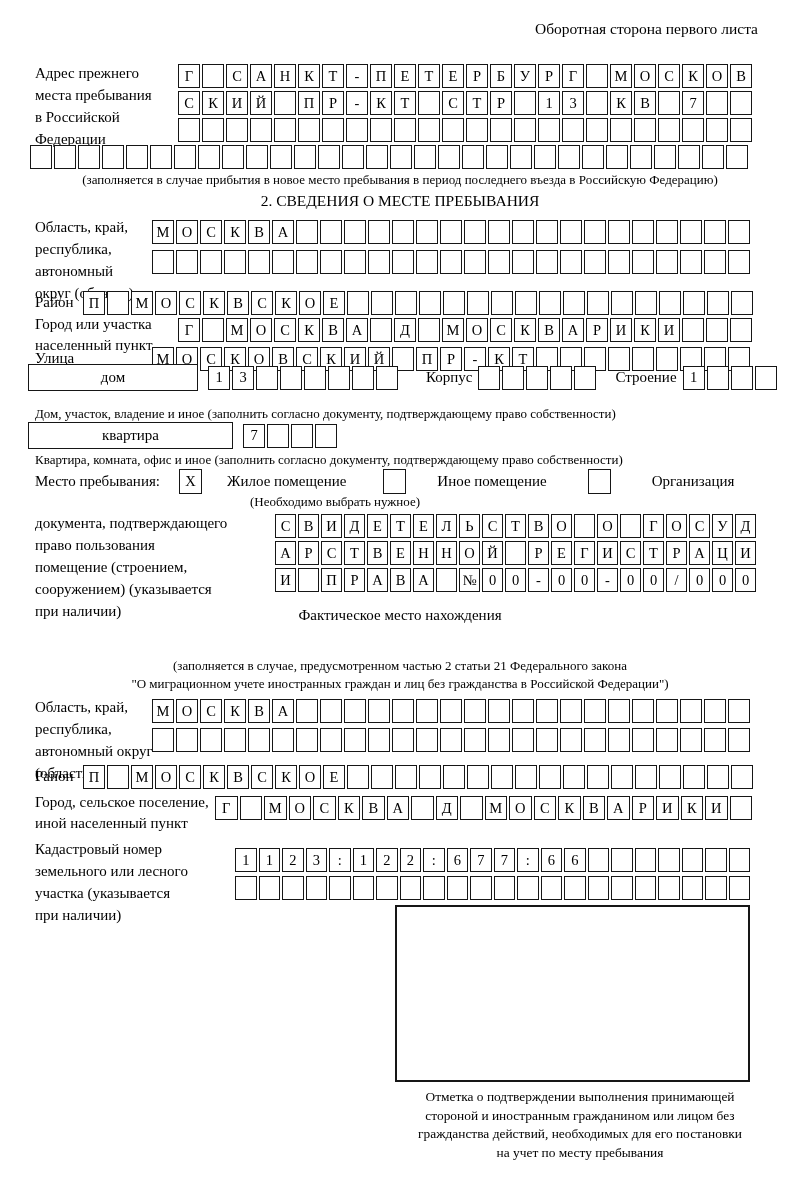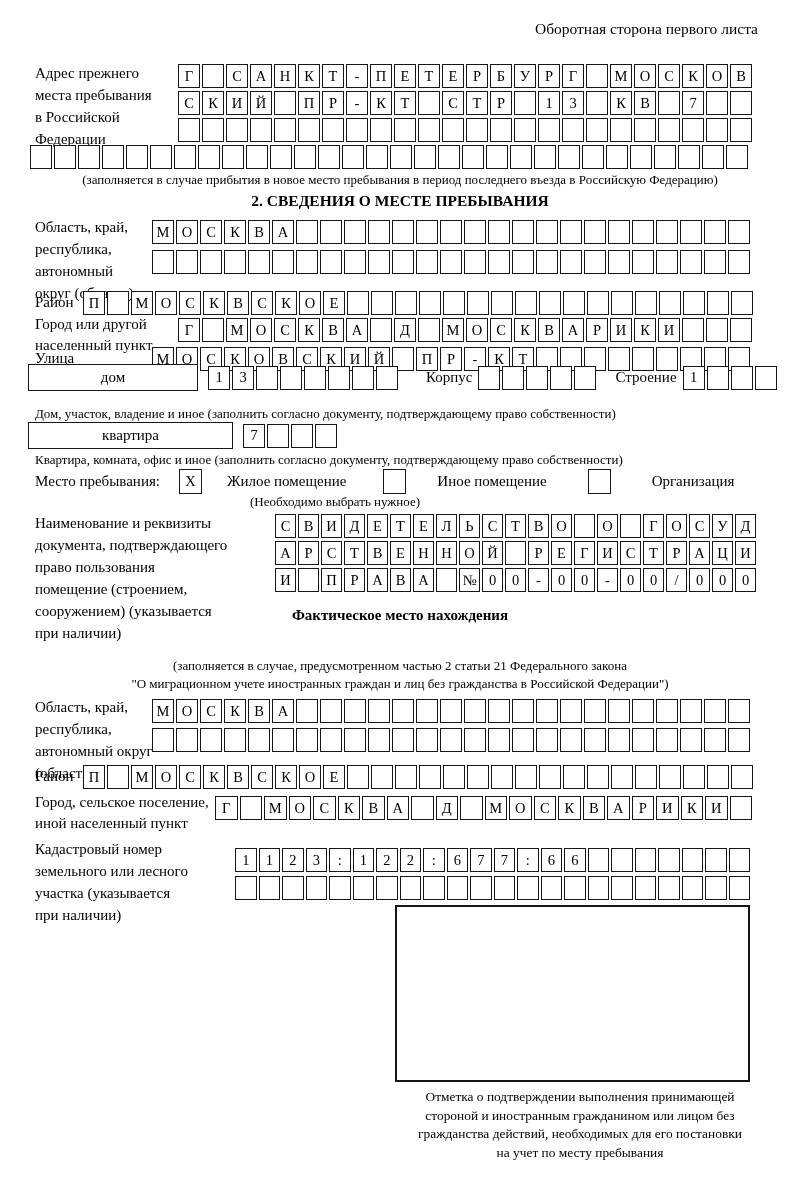--- a/index.html
+++ b/index.html
@@ -6,21 +6,21 @@
   body{
     width:800px;height:1180px;background:#ffffff;color:#000;
     font-family:"Liberation Serif","DejaVu Serif",serif;
     position:relative;overflow:hidden;
   }
   .abs{position:absolute;}
   .label{font-size:15px;line-height:22px;}
   .label .ln{white-space:nowrap;}
   .note{font-size:13px;white-space:nowrap;}
   .center{width:800px;text-align:center;}
-  .hdr{font-weight:bold;font-size:15.5px;}
+  .hdr{font-weight:normal;font-size:15.5px;}
   .cells{display:flex;gap:2px;align-items:center;}
   .cell{
     flex:0 0 var(--cw,22px);width:var(--cw,22px);height:24px;box-sizing:border-box;
     border:1.6px solid #161616;background:#fff;display:flex;align-items:center;justify-content:center;
     font-size:14.5px;line-height:1;
   }
   .cw21{--cw:21px}.cw21-5{--cw:21.5px}.cw22-5{--cw:22.5px}
   .bigfield{
     box-sizing:border-box;height:27px;border:1.6px solid #161616;background:#fff;
     display:flex;align-items:center;justify-content:center;font-size:15px;
@@ -245,21 +245,21 @@
     <span class="cell"></span>
     <span class="cell"></span>
     <span class="cell"></span>
     <span class="cell"></span>
     <span class="cell"></span>
     <span class="cell"></span>
     <span class="cell"></span>
   </div>
 
 <div class="abs label" style="left:35px;top:314px;line-height:21px">
-    <div class="ln">Город или другой</div>
+    <div class="ln">Город или участка</div>
     <div class="ln">населенный пункт</div>
   </div>
 <div class="abs cells" style="left:178px;top:318px">
     <span class="cell">Г</span>
     <span class="cell"></span>
     <span class="cell">М</span>
     <span class="cell">О</span>
     <span class="cell">С</span>
     <span class="cell">К</span>
     <span class="cell">В</span>
@@ -357,21 +357,20 @@
   <div class="cbox" style="margin-left:8px">X</div>
   <div class="inline-label" style="margin-left:14px">Жилое помещение</div>
   <div class="cbox" style="margin-left:26px"></div>
   <div class="inline-label" style="margin-left:20px">Иное помещение</div>
   <div class="cbox" style="margin-left:30px"></div>
   <div class="inline-label" style="margin-left:30px">Организация</div>
 </div>
 <div class="abs note" style="left:250px;top:494px">(Необходимо выбрать нужное)</div>
 
 <div class="abs label" style="left:35px;top:512px">
-    <div class="ln">Наименование и реквизиты</div>
     <div class="ln">документа, подтверждающего</div>
     <div class="ln">право пользования</div>
     <div class="ln">помещение (строением,</div>
     <div class="ln">сооружением) (указывается</div>
     <div class="ln">при наличии)</div>
   </div>
 <div class="abs cells cw21" style="left:275px;top:514px">
     <span class="cell">С</span>
     <span class="cell">В</span>
     <span class="cell">И</span>

